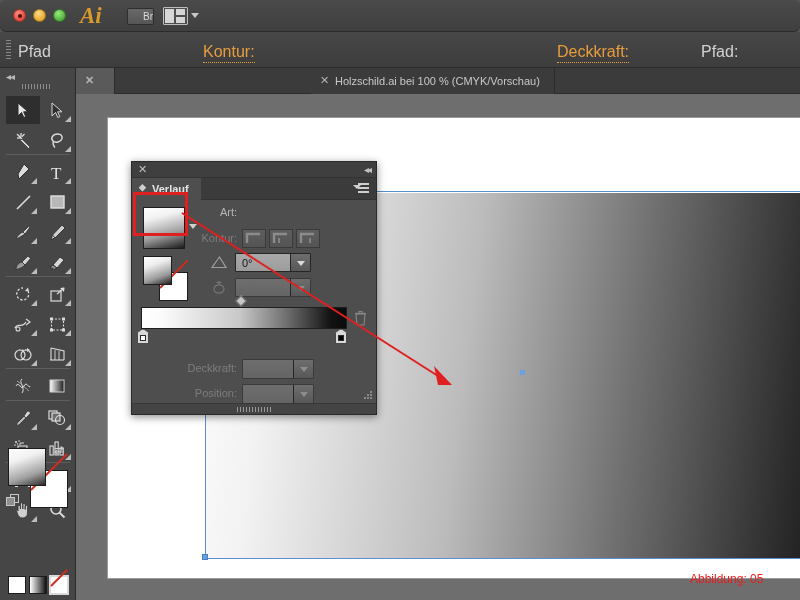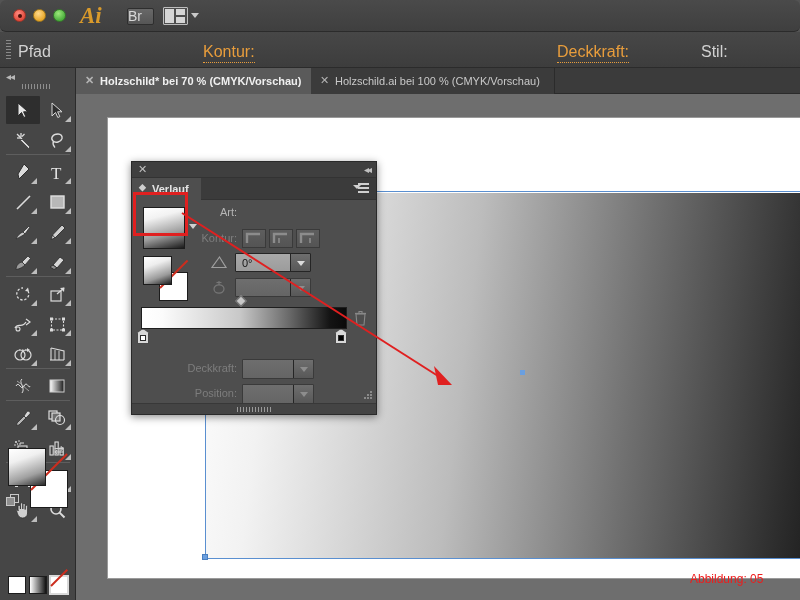--- a/index.html
+++ b/index.html
@@ -27,21 +27,21 @@
   .ai-logo {
     position: absolute; left: 80px; top: 3px;
     font-family: "Liberation Serif", serif;
     font-size: 23px; font-weight: bold; font-style: italic;
     color: #d99a2b; letter-spacing: 0px;
   }
   .br-btn {
     position: absolute; left: 127px; top: 8px; width: 27px; height: 17px;
     background: linear-gradient(#686868,#565656);
     border: 1px solid #2e2e2e; border-radius: 2px;
-    color: #d8d8d8; font-size: 14px; text-align: left; line-height: 15px;
+    color: #d8d8d8; font-size: 10px; text-align: right; line-height: 15px;
   }
   .arrange-btn {
     position: absolute; left: 163px; top: 7px; width: 25px; height: 18px;
     border: 1px solid #bdbdbd; background: #4e4e4e; border-radius: 1px;
   }
   .arrange-btn .l { position:absolute; left:1px; top:1px; width:9px; height:14px; background:#d6d6d6; }
   .arrange-btn .r1 { position:absolute; left:12px; top:1px; width:9px; height:6px; background:#d6d6d6; }
   .arrange-btn .r2 { position:absolute; left:12px; top:9px; width:9px; height:6px; background:#d6d6d6; }
   .arrange-caret {
     position: absolute; left: 191px; top: 13px;
@@ -399,31 +399,30 @@
     <div class="profile-field" style="left:453px; top:42px; width:76px; height:17px;">
       <i class="profile-line"></i>
       <span class="profile-txt">Einfach</span>
     </div>
     <div class="caret-btn" style="left:530px; top:42px; width:17px; height:17px;"></div>
 
     <div class="cb-label orange" style="left:557px;">Deckkraft:</div>
     <div class="field" style="left:618px; top:42px; width:58px; height:17px;">100%</div>
     <div class="caret-btn" style="left:677px; top:42px; width:17px; height:17px;"></div>
 
-    <div class="cb-label" style="left:701px;">Stil:</div>
+    <div class="cb-label" style="left:701px;">Pfad:</div>
     <div class="swatch-box" style="left:730px; top:42px; width:21px; height:17px;"></div>
     <div class="caret-btn" style="left:752px; top:42px; width:15px; height:17px;"></div>
 
     <div class="round-btn" style="left:773px; top:40px;"></div>
   </div>
 
   <div class="tabbar">
     <div class="tab active" style="left:0;">
       <span class="x">✕</span>
-      <span>Holzschild* bei 70 % (CMYK/Vorschau)</span>
     </div>
     <div class="tab inactive" style="left:235px;">
       <span class="x">✕</span>
       <span>Holzschild.ai bei 100 % (CMYK/Vorschau)</span>
     </div>
   </div>
 
   <div class="toolbar">
     <div class="tb-handle">◂◂</div>
     <div class="tb-grip"></div>

